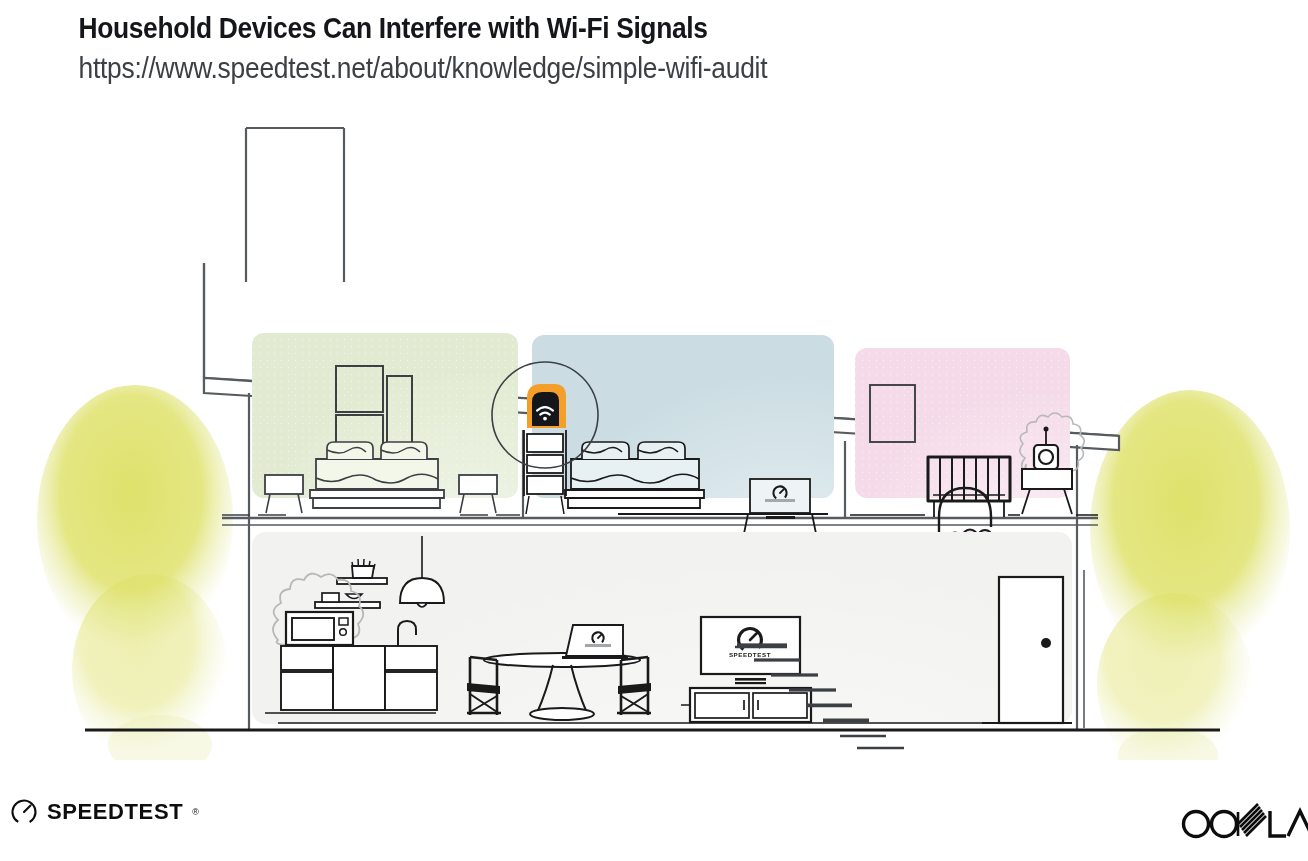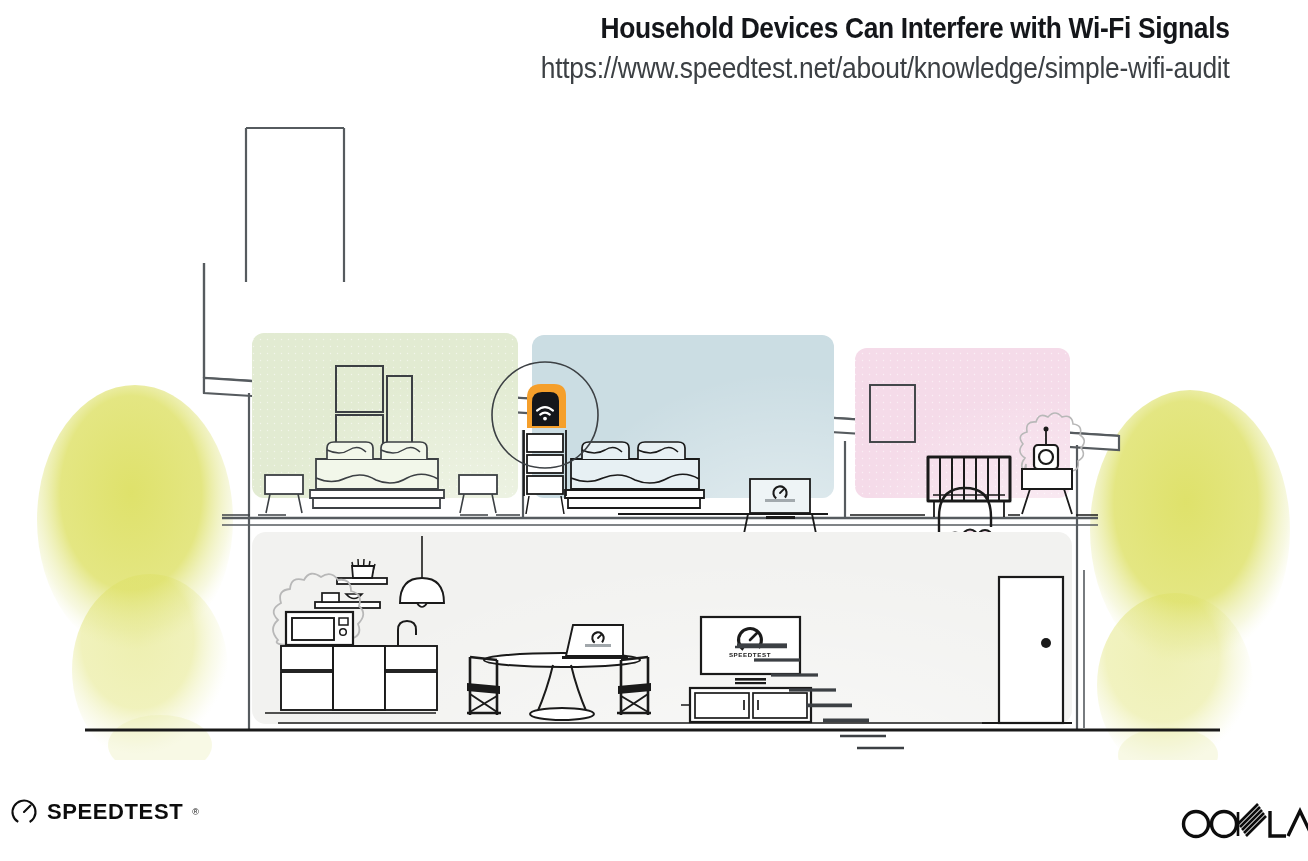--- a/index.html
+++ b/index.html
@@ -4,21 +4,21 @@
 <style>
   html,body{margin:0;padding:0;background:#ffffff;}
   body{
     width:1308px;height:861px;
     font-family:"Liberation Sans", sans-serif;
     overflow:hidden;position:relative;
   }
   .stage{position:absolute;inset:0;background:#fff;}
 
   
-  .header{position:absolute;left:0;top:0;width:1308px;text-align:right;}
+  .header{position:absolute;left:0;top:0;width:1308px;text-align:left;}
   .title{
     font-family:"Liberation Sans", sans-serif;
     font-weight:bold;font-size:30px;letter-spacing:-0.4px;
     color:#14161a;margin:0;padding-top:11px;
     transform:scaleX(0.88);
   }
   .subtitle{
     font-family:"Liberation Sans", sans-serif;
     font-weight:400;font-size:30px;color:#3c4044;
     margin:0;padding-top:6px;letter-spacing:-0.3px;

